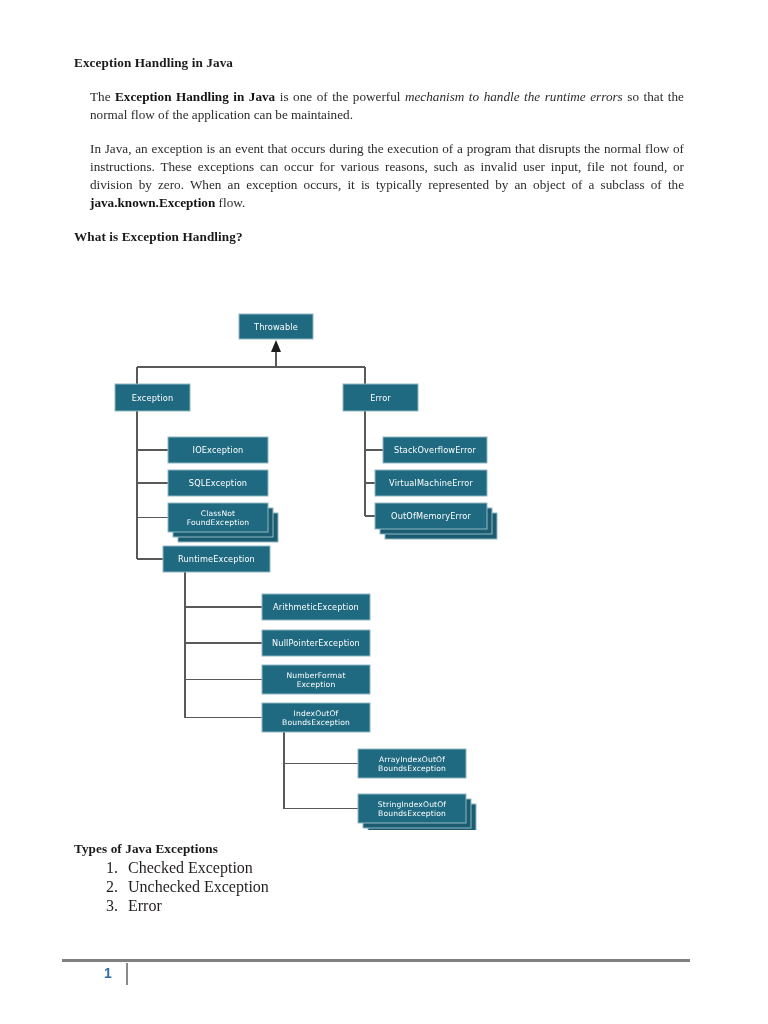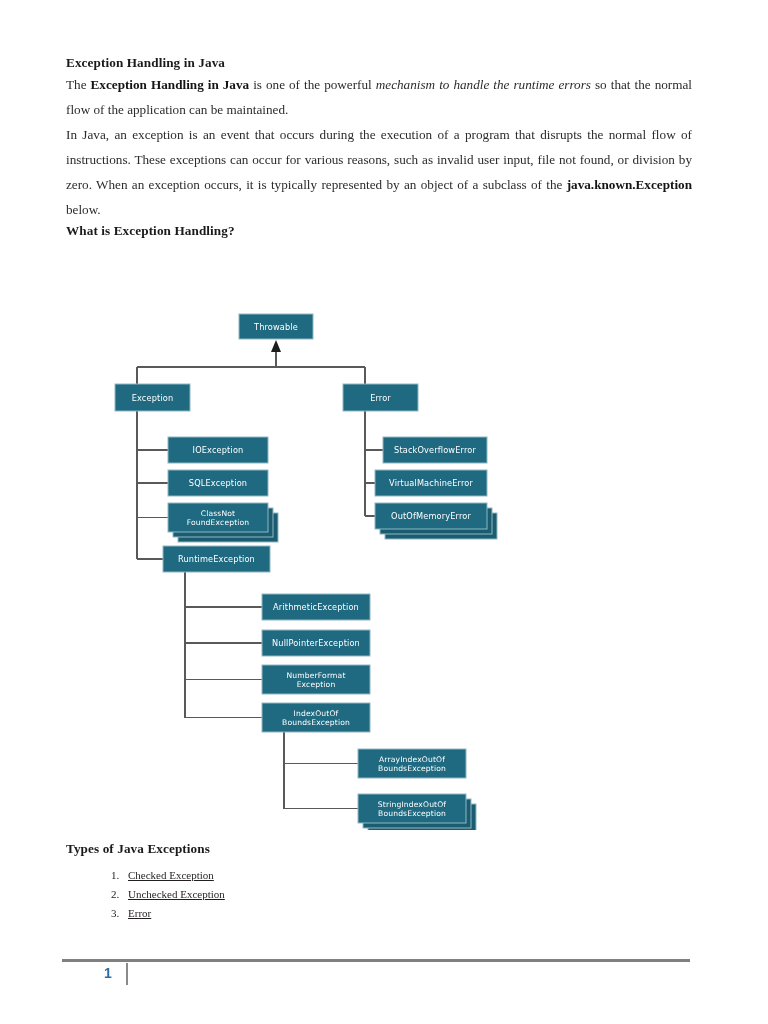--- a/index.html
+++ b/index.html
@@ -16,49 +16,48 @@
     overflow: hidden;
   }
   .page {
     position: relative;
     width: 768px;
     height: 1024px;
     box-sizing: border-box;
   }
   .content {
     position: absolute;
-    left: 66px;
+    left: 74px;
     top: 54px;
     width: 626px;
   }
   h2.heading {
     font-size: 13.2px;
     font-weight: bold;
     margin: 0 0 0 0;
     line-height: 18.3px;
     color: #1a1a1a;
     letter-spacing: 0.1px;
   }
   p.body-text {
     font-size: 13.2px;
-    line-height: 25px;
-    margin: 0;
+    line-height: 18px;
+    margin: 16px;
     text-align: justify;
     color: #2b2b2b;
   }
   .spacer-sm { height: 7px; }
   b { font-weight: bold; color: #141414; }
   i { font-style: italic; }
 
   ol.types-list {
-    margin: 8px;
+    margin: 0;
     padding-left: 48px;
-    font-size: 11px;
+    font-size: 16px;
     line-height: 19px;
-    text-decoration: underline;
   }
   ol.types-list li {
     padding-left: 6px;
   }
 
   
   .diagram {
     position: absolute;
     left: 0;
     top: 308px;
@@ -109,21 +108,21 @@
 
 <div class="page">
 
   <div class="content">
 
     <h2 class="heading">Exception Handling in Java</h2>
     <p class="body-text">
       <span>The </span><b>Exception Handling in Java</b><span> is one of the powerful </span><i>mechanism to handle the runtime errors</i><span> so that the normal flow of the application can be maintained.</span>
     </p>
     <p class="body-text">
-      <span>In Java, an exception is an event that occurs during the execution of a program that disrupts the normal flow of instructions. These exceptions can occur for various reasons, such as invalid user input, file not found, or division by zero. When an exception occurs, it is typically represented by an object of a subclass of the </span><b>java.known.Exception</b><span> below.</span>
+      <span>In Java, an exception is an event that occurs during the execution of a program that disrupts the normal flow of instructions. These exceptions can occur for various reasons, such as invalid user input, file not found, or division by zero. When an exception occurs, it is typically represented by an object of a subclass of the </span><b>java.known.Exception</b><span> flow.</span>
     </p>
 
     <h2 class="heading">What is Exception Handling?</h2>
 
     <div class="spacer-sm"></div>
 
   </div>
 
   <div class="diagram">
     <svg id="diagram-svg" width="768" height="522" viewBox="0 0 768 522">

